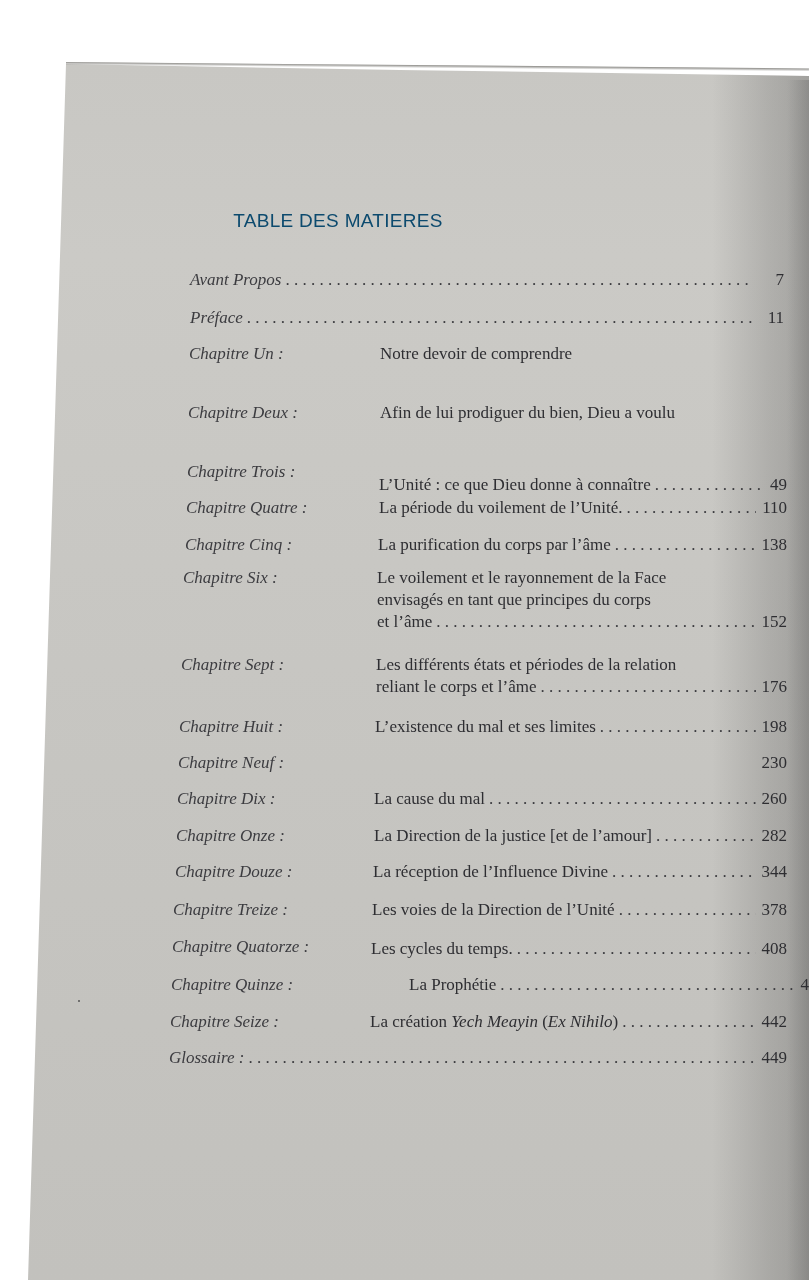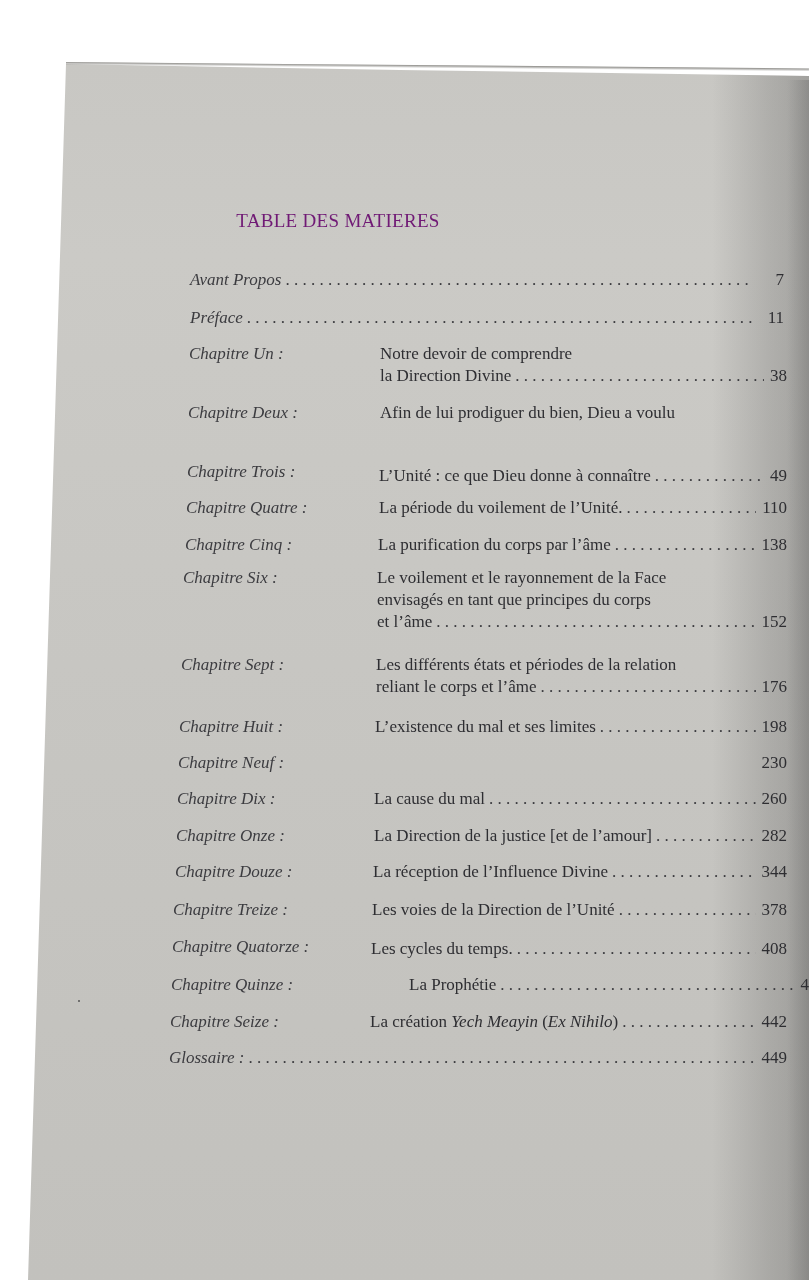--- a/index.html
+++ b/index.html
@@ -40,24 +40,24 @@
       background: linear-gradient(90deg, rgba(0,0,0,0), rgba(70,70,70,0.22));
     }
     .title {
       position: absolute;
       left: 0;
       width: 656px;
       top: 210px;
       text-align: center;
       padding-left: 170px;
       box-sizing: border-box;
-      font-family: Liberation Serif, serif;
+      font-family: Liberation Sans, sans-serif;
       font-size: 19px;
       letter-spacing: 0.3px;
-      color: #701a75;
+      color: #0c4a6e;
       text-indent: -150px;
     }
     .toc {
       position: absolute;
       top: 0;
       left: 0;
       width: 809px;
       font-family: "Liberation Serif", serif;
       font-size: 17px;
       color: #2e2e32;
@@ -128,40 +128,35 @@
     <span class="dots"></span>
     <span class="pg" style="width:24px;">11</span>
   </div>
 
   <div class="entry" style="left:189px; top:343px; width:598px;">
     <span class="label" style="position:absolute; left:0; top:0;">Chapitre Un :</span>
     <div style="position:absolute; left:191px; top:0; width:407px;">
       <div class="line">
           <span>Notre devoir de comprendre</span>
         </div>
-      <div class="line">
-          <span>la Direction Divine</span>
-          <span class="dots"></span>
-          <span class="pg">38</span>
-        </div>
     </div>
   </div>
 
   <div class="entry" style="left:188px; top:402px; width:599px;">
     <span class="label" style="position:absolute; left:0; top:0;">Chapitre Deux :</span>
     <div style="position:absolute; left:192px; top:0; width:407px;">
       <div class="line">
           <span>Afin de lui prodiguer du bien, Dieu a voulu</span>
         </div>
     </div>
   </div>
 
   <div class="entry" style="left:187px; top:461px; width:600px;">
     <span class="label" style="position:absolute; left:0; top:0;">Chapitre Trois :</span>
-    <div style="position:absolute; left:192px; top:4px; width:408px;">
+    <div style="position:absolute; left:192px; top:13px; width:408px;">
       <div class="line">
           <span>L’Unité : ce que Dieu donne à connaître</span>
           <span class="dots"></span>
           <span class="pg">49</span>
         </div>
     </div>
   </div>
 
   <div class="entry" style="left:186px; top:497px; width:601px;">
     <span class="label" style="position:absolute; left:0; top:0;">Chapitre Quatre :</span>

